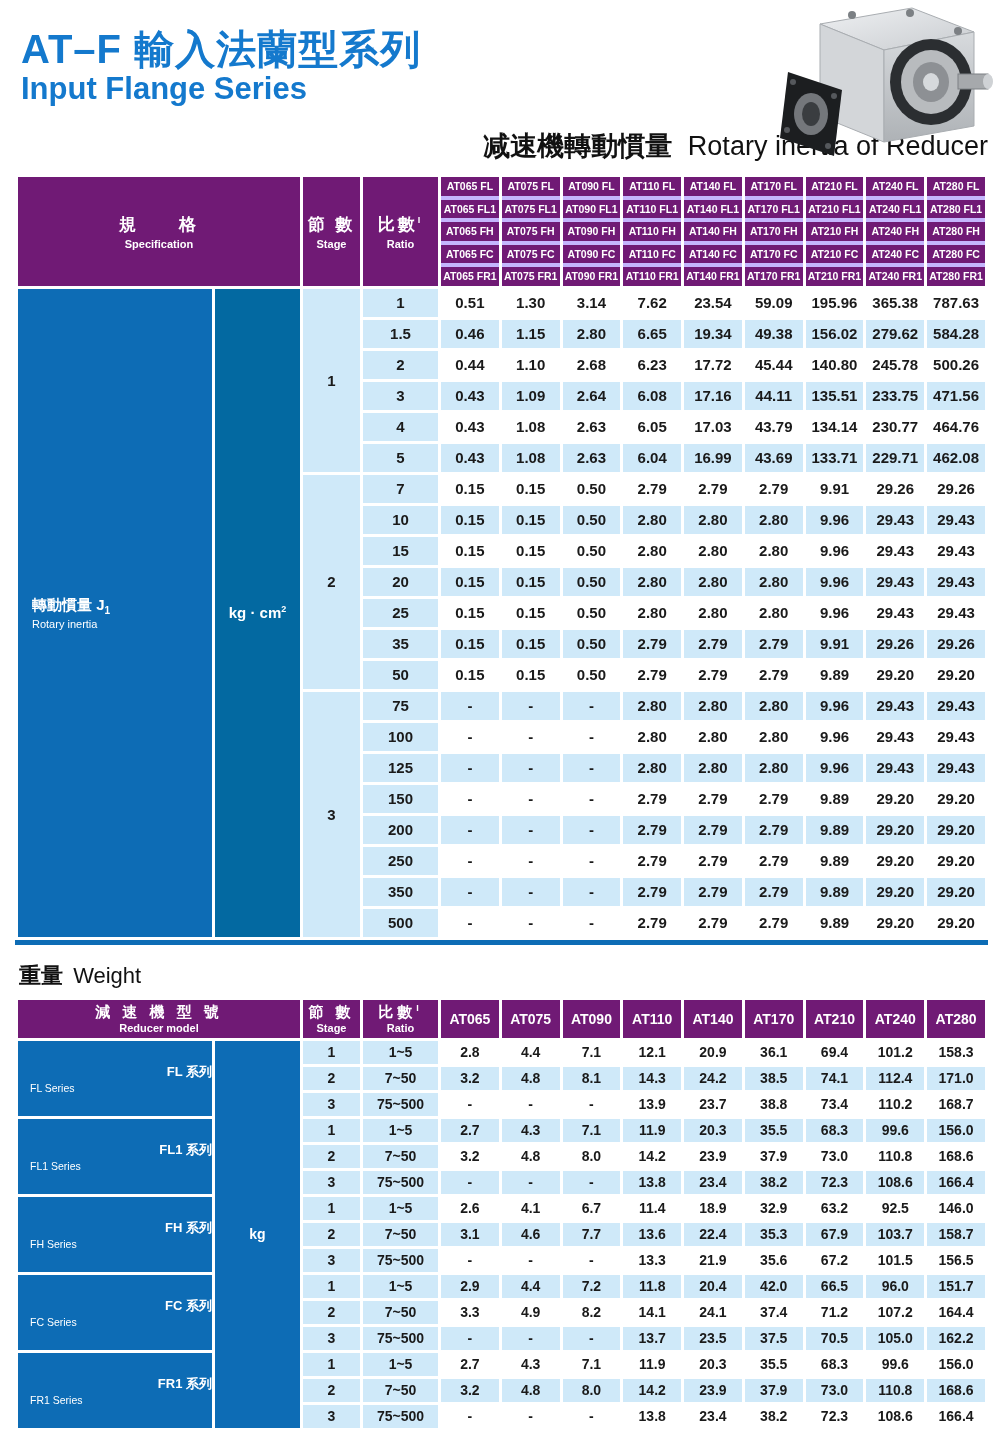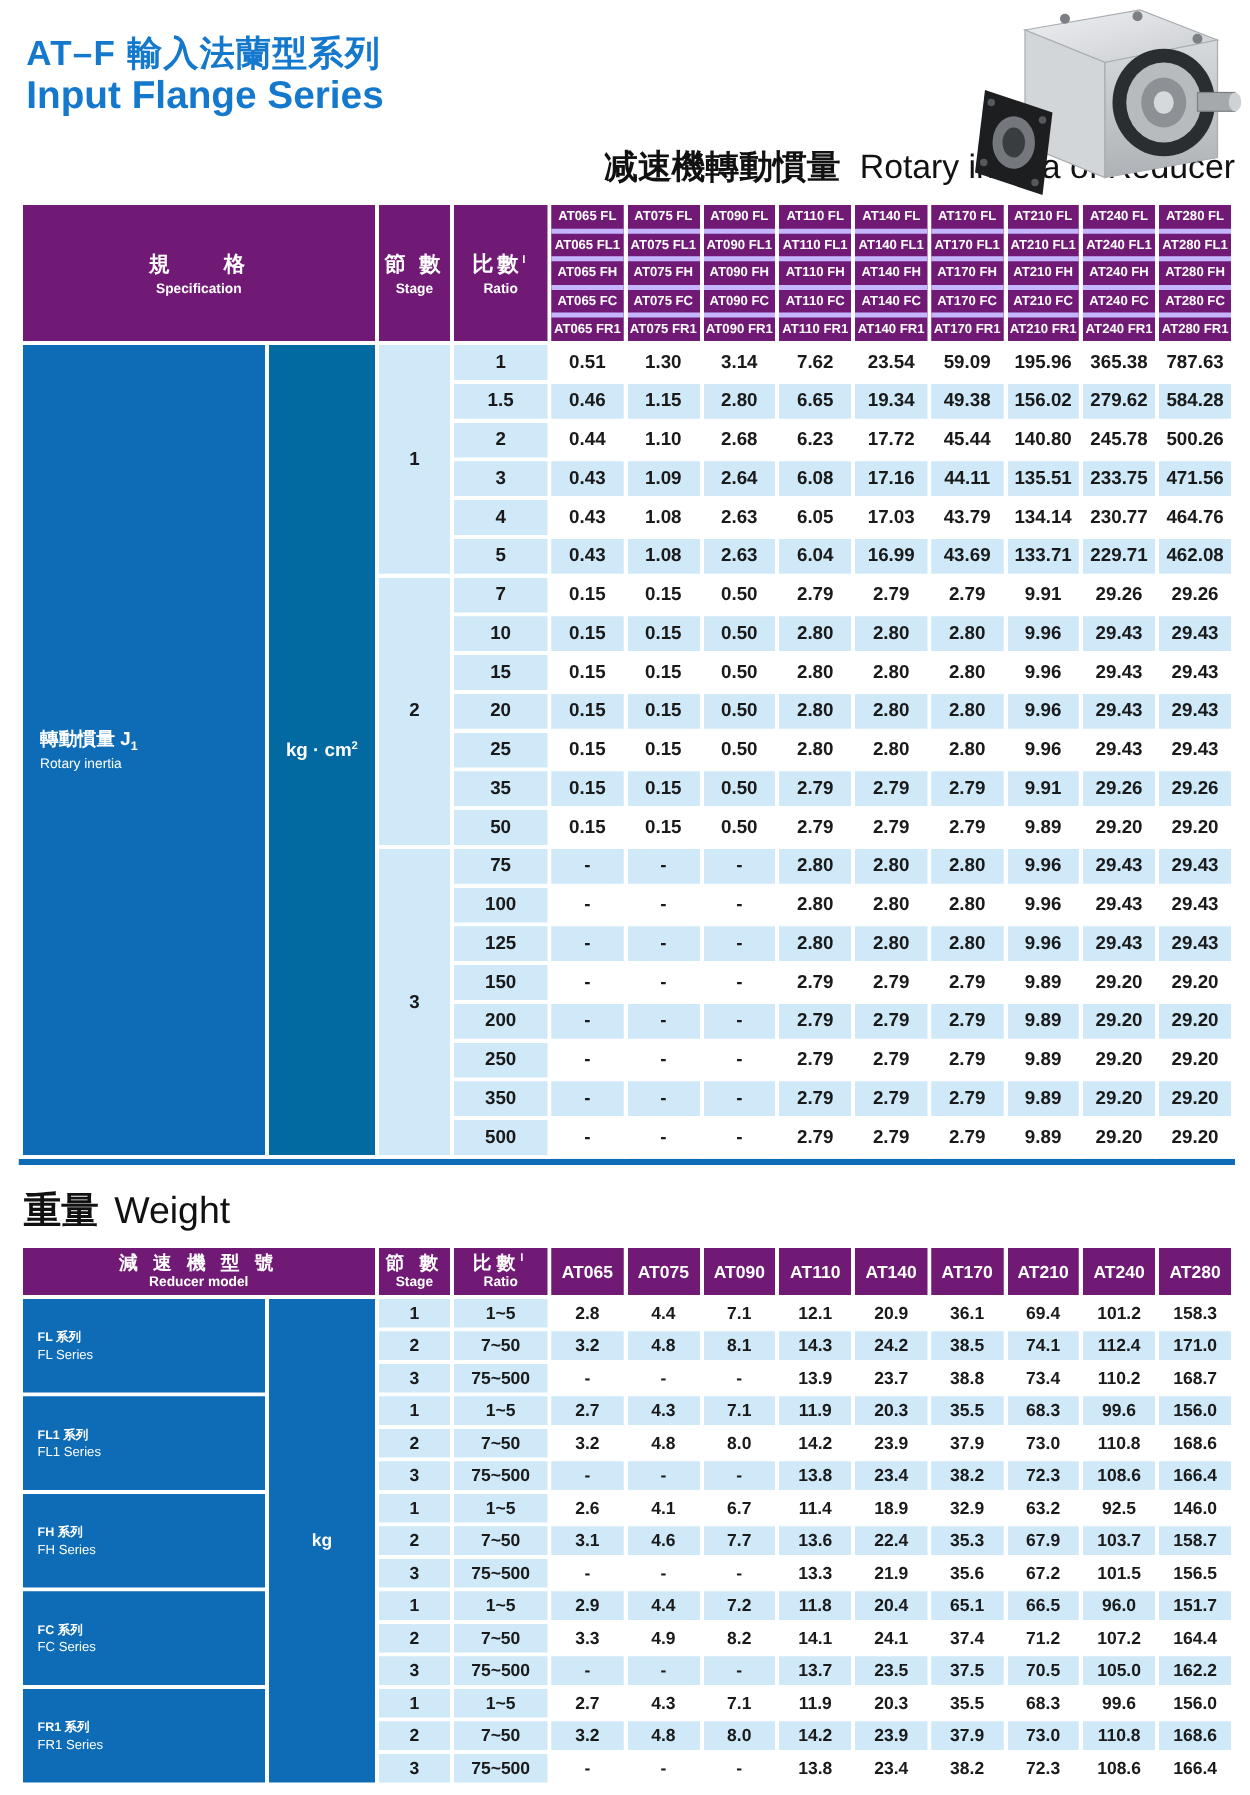--- a/index.html
+++ b/index.html
@@ -1,20 +1,20 @@
 <!DOCTYPE html>
 <html><head>
 <meta charset="utf-8">
 <style>
   html,body{margin:0;padding:0;background:#fff;}
   body{width:1000px;min-height:1436px;font-family:"Liberation Sans",sans-serif;position:relative;color:#1a1a1a;}
   .page{padding:14px 12px 20px 15px;position:relative;}
 
   
-  .title-zh{color:#1479cd;font-size:28px;font-weight:bold;margin:14px 0 0 6px;line-height:1.05;letter-spacing:1px;}
+  .title-zh{color:#1479cd;font-size:40px;font-weight:bold;margin:14px 0 0 6px;line-height:1.05;letter-spacing:1px;}
   .title-en{color:#1479cd;font-size:31px;font-weight:bold;margin:2px 0 0 6px;line-height:1.1;}
   .section-title{margin:22px 0 10px 6px;font-size:27px;color:#111;text-align:right;}
   .section-title .zh{font-weight:bold;}
   .section-title .en{font-weight:normal;margin-left:8px;}
   .product{position:absolute;top:2px;right:6px;width:232px;height:186px;}
 
   
   table{border-collapse:collapse;table-layout:fixed;width:973px;}
   td,th{border:3px solid #fff;padding:0;overflow:hidden;}
   th{background:#701a75;color:#fff;font-weight:bold;vertical-align:middle;}
@@ -33,31 +33,31 @@
   #inertia-table td.stagecell,#inertia-table td.ratiocell{text-align:center;font-weight:bold;font-size:15px;color:#1a1a1a;}
   tr.gsep>td{border-top:3px solid #2080c6;}
   td.rowlabel{background:#0d6cb5;color:#fff;text-align:left;padding-left:14px;vertical-align:middle;}
   td.rowlabel .zh{font-size:15px;font-weight:bold;}
   td.rowlabel .en{font-size:11px;margin-top:2px;}
   td.unitcell{background:#0369a1;color:#fff;text-align:center;font-size:15px;font-weight:bold;}
   sup.mark{font-size:9px;vertical-align:super;}
   sub.mark{font-size:10px;vertical-align:sub;}
 
   
-  .weight-title{margin:16px 0 6px 4px;font-size:30px;color:#111;}
+  .weight-title{margin:16px 0 6px 4px;font-size:22px;color:#111;}
   .weight-title .zh{font-weight:bold;}
   .weight-title .en{font-weight:normal;margin-left:4px;}
   #weight-table thead th{height:38px;text-align:center;}
   #weight-table thead .zh{font-size:15px;letter-spacing:4px;}
   #weight-table thead .en{font-size:11px;font-weight:bold;}
   #weight-table thead .model{font-size:14px;}
   #weight-table tbody td{height:23px;font-size:14px;}
   #weight-table td.stagecell,#weight-table td.ratiocell{text-align:center;font-weight:bold;color:#1a1a1a;}
   td.serieslabel{background:#0d6cb5;color:#fff;text-align:left;padding-left:12px;vertical-align:middle;}
-  td.serieslabel .zh{font-size:10px;font-weight:bold;}
+  td.serieslabel .zh{font-size:13px;font-weight:bold;text-align:right;}
   td.serieslabel .en{font-size:10.5px;margin-top:1px;}
   td.kgcell{background:#0d6cb5;color:#fff;text-align:center;font-size:15px;font-weight:bold;}
 </style>
 </head>
 <body>
 
 <div class="page">
 
   <div class="product">
     <svg width="232" height="186" viewBox="0 0 232 186">
@@ -626,21 +626,21 @@
             <div class="zh">FC 系列</div>
             <div class="en">FC Series</div>
           </td>
           <td class="stagecell light">1</td>
           <td class="ratiocell light">1~5</td>
           <td class="val">2.9</td>
           <td class="val">4.4</td>
           <td class="val">7.2</td>
           <td class="val">11.8</td>
           <td class="val">20.4</td>
-          <td class="val">65.1</td>
+          <td class="val">42.0</td>
           <td class="val">66.5</td>
           <td class="val">96.0</td>
           <td class="val">151.7</td>
         </tr>
         <tr>
           <td class="stagecell light">2</td>
           <td class="ratiocell light">7~50</td>
           <td class="val">3.3</td>
           <td class="val">4.9</td>
           <td class="val">8.2</td>

